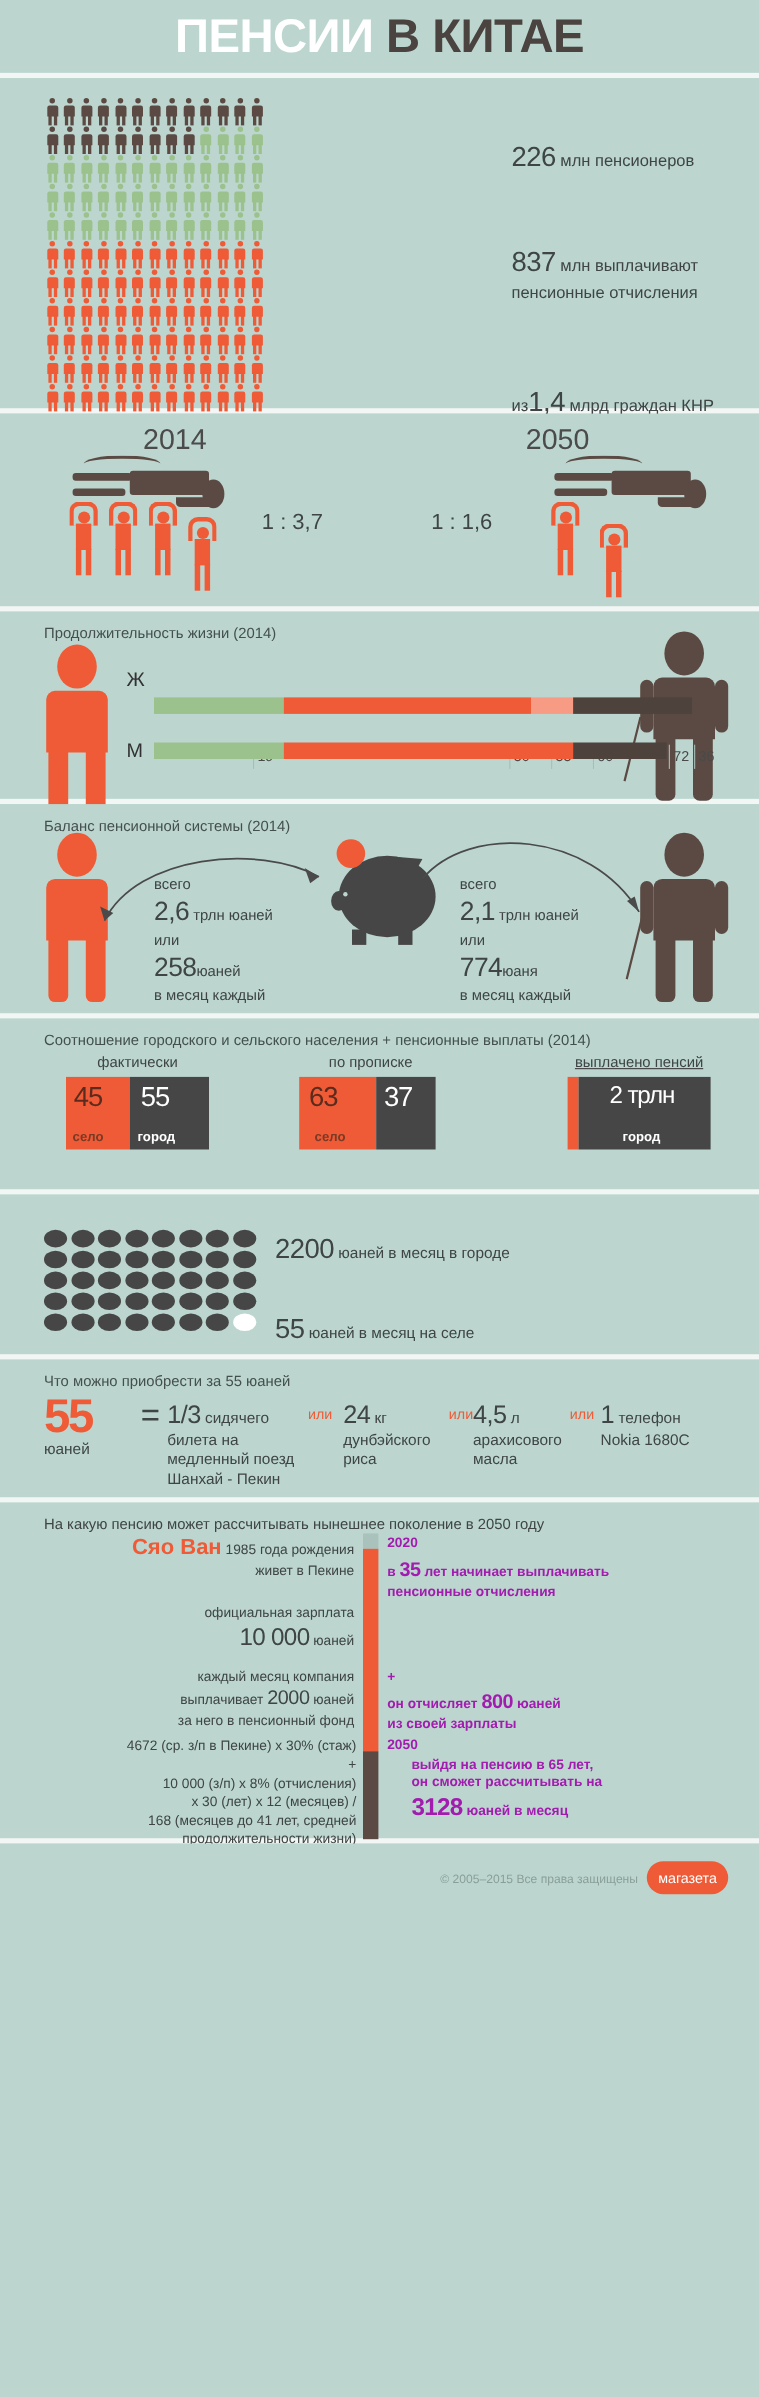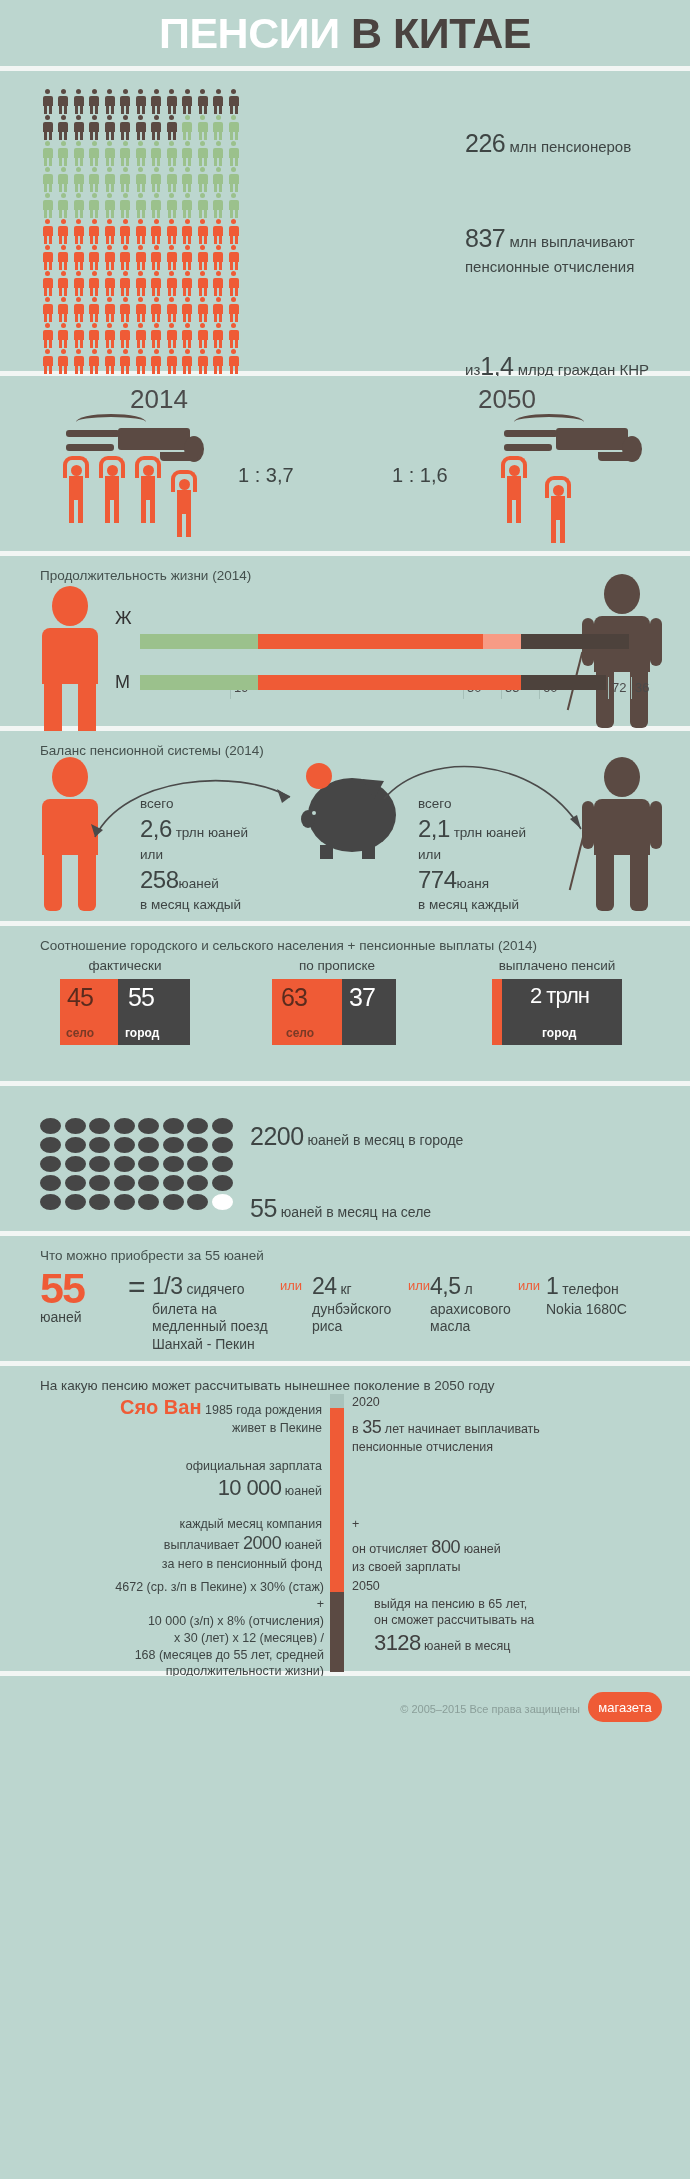--- a/index.html
+++ b/index.html
@@ -108,21 +108,21 @@
   .ili { position:absolute; font-size:13px; color:#ef5b36; }
 
   
   .sec-sc { padding:12px 0 16px 0; position:relative; height:305px; }
   .sc-title { font-size:13.5px; color:#3e4544; margin-left:40px; }
   .timeline { position:absolute; left:330px; top:28px; width:14px; }
   .tl-red { width:14px; background:#ef5b36; }
   .tl-dark { width:14px; background:#5b4a43; }
   .tl-grey { width:14px; background:#a9c3bc; }
   .sc-left { position:absolute; right:368px; text-align:right; font-size:12.5px; color:#3e4544; line-height:1.3; }
-  .sc-right { position:absolute; left:352px; font-size:12.5px; color:#404040; line-height:1.3; }
+  .sc-right { position:absolute; left:352px; font-size:12.5px; color:#a21caf; line-height:1.3;font-weight:bold; }
   .sc-name { color:#ef5b36; font-size:20px; font-weight:bold; }
   .n18 { font-size:18px; letter-spacing:-0.4px; }
   .n22 { font-size:22px; letter-spacing:-0.6px; }
 
   
   .footer { height:62px; position:relative; }
   .copy { position:absolute; right:110px; top:27px; font-size:11px; color:#8a9e99; }
   .logo { position:absolute; right:28px; top:16px; width:74px; height:30px; border-radius:15px; background:#ef5b36;
           color:#fff; font-size:13px; display:flex; align-items:center; justify-content:center; }
 </style>
@@ -1229,21 +1229,21 @@
         <div class="ub-red" style="width:70px;">
           <div class="ub-num" style="left:9px;color:#5b2b1d;">63</div>
           <div class="ub-lbl" style="left:14px;color:#7a3a26;">село</div>
         </div>
         <div class="ub-dark" style="width:54px;">
           <div class="ub-num" style="left:7px;color:#ffffff;">37</div>
         </div>
       </div>
     </div>
 
-    <div class="ublock" style="left:492px;top:32px;width:130px;">
+    <div class="ublock" style="left:516px;top:32px;width:130px;text-decoration:underline;">
       <div class="cap">выплачено пенсий</div>
       <div class="ubars">
         <div class="ub-red" style="width:10px;"></div>
         <div class="ub-dark" style="width:120px;">
           <div class="ub-num" style="left:28px;color:#ffffff;font-size:22px;">2 трлн</div>
           <div class="ub-lbl" style="left:40px;color:#ffffff;">город</div>
         </div>
       </div>
     </div>
   </div>
@@ -1452,21 +1452,21 @@
       <span class="n18">2000</span>
       <span>юаней</span><br>
       <span>за него в пенсионный фонд</span>
     </div>
 
     <div class="sc-left" style="top:213px;right:366px;line-height:1.35;">
       <span>4672 (ср. з/п в Пекине) х 30% (стаж)</span><br>
       <span>+</span><br>
       <span>10 000 (з/п) х 8% (отчисления)</span><br>
       <span>х 30 (лет) х 12 (месяцев) /</span><br>
-      <span>168 (месяцев до 55 лет, средней</span><br>
+      <span>168 (месяцев до 41 лет, средней</span><br>
       <span>продолжительности жизни)</span>
     </div>
 
     <div class="sc-right" style="top:28px;">2020</div>
     <div class="sc-right" style="top:50px;">
       <span>в</span>
       <span class="n18">35</span>
       <span>лет начинает выплачивать</span><br>
       <span>пенсионные отчисления</span>
     </div>

